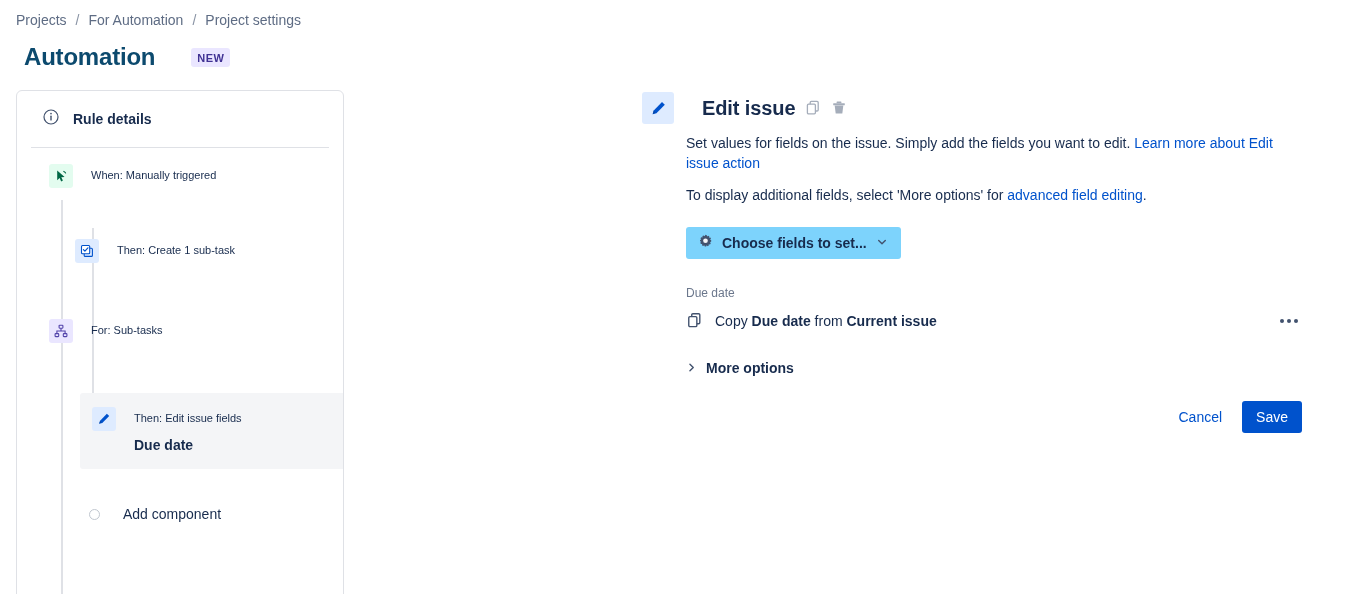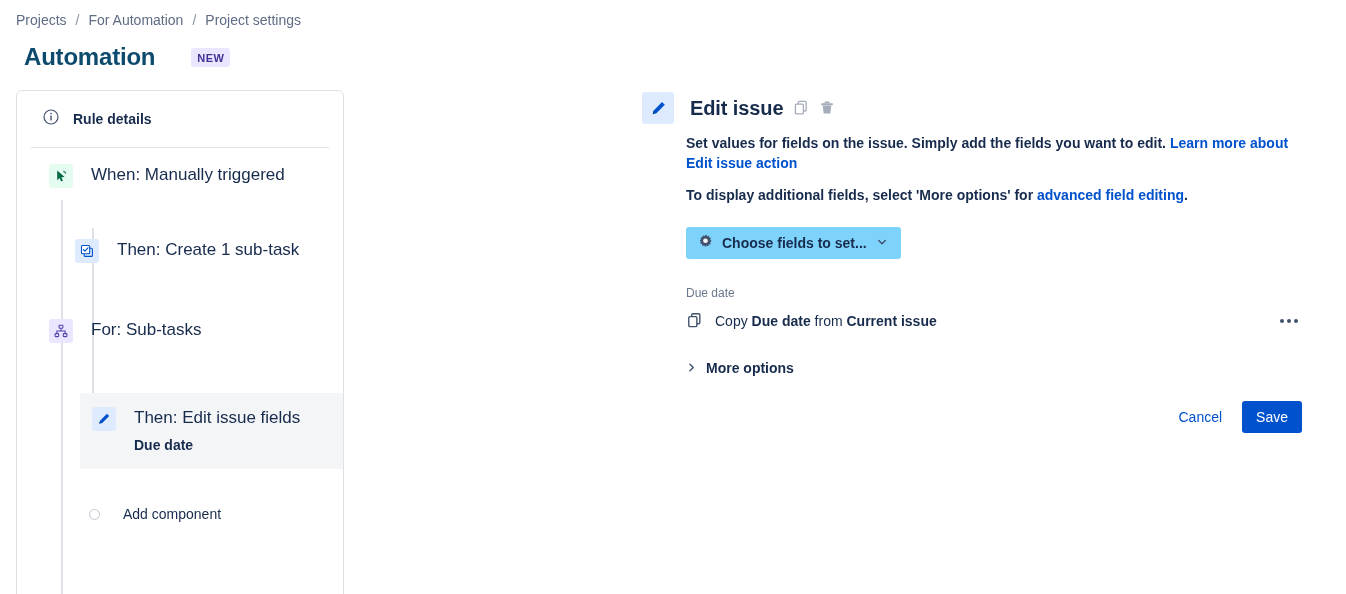--- a/index.html
+++ b/index.html
@@ -119,21 +119,21 @@
     height: 24px;
     border-radius: 3px;
     display: flex;
     align-items: center;
     justify-content: center;
     position: relative;
     z-index: 2;
   }
   .node-text { padding-left: 18px; padding-top: 1px; }
   .node-title {
-    font-size: 17px;
+    font-size: 11px;
     line-height: 20px;
     color: #172B4D;
     white-space: nowrap;
   }
   .node-sub {
     font-size: 14px;
     line-height: 20px;
     color: #172B4D;
     margin-top: 7px;
     white-space: nowrap;
@@ -174,21 +174,21 @@
   
   .detail {
     position: absolute;
     left: 642px;
     top: 92px;
     width: 680px;
   }
   .detail-head {
     display: flex;
     align-items: flex-start;
-    gap: 4px;
+    gap: 16px;
     justify-content: center;
   }
   .detail-head-icon {
     flex: none;
     width: 32px;
     height: 32px;
     border-radius: 3px;
     background: #DEEBFF;
     display: flex;
     align-items: center;
@@ -209,21 +209,20 @@
     letter-spacing: -0.1px;
   }
   .head-action { cursor: pointer; display: flex; align-items: center; }
 
   .detail-body { padding-left: 44px; padding-top: 9px; }
   .para {
     font-size: 14px;
     line-height: 20px;
     color: #172B4D;
     max-width: 616px;
-    font-weight: bold;
   }
   .para + .para { margin-top: 12px; }
   a.link { color: #0052CC; text-decoration: none; cursor: pointer; }
 
   .choose-fields {
     display: inline-flex;
     align-items: center;
     gap: 9px;
     background: #7dd3fc;
     border: none;

